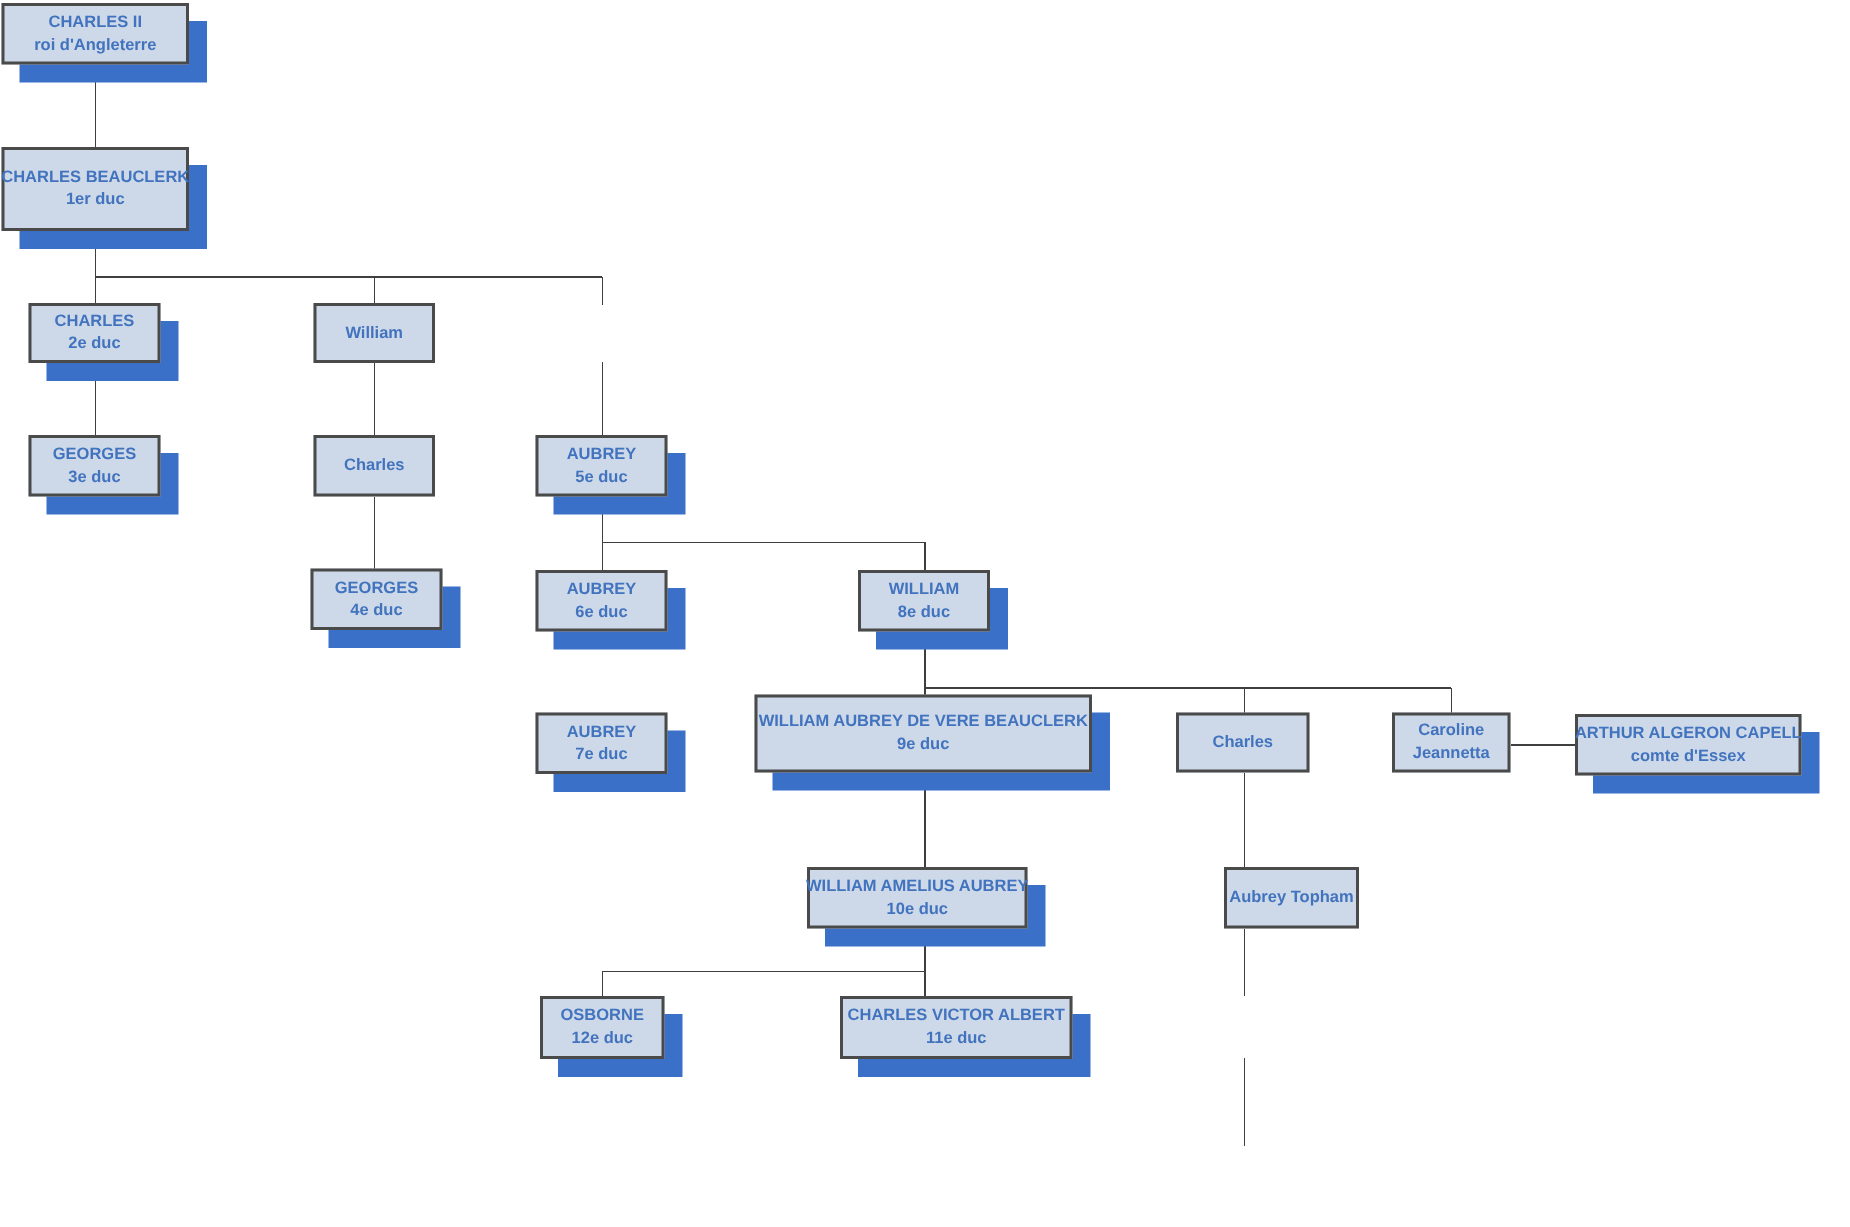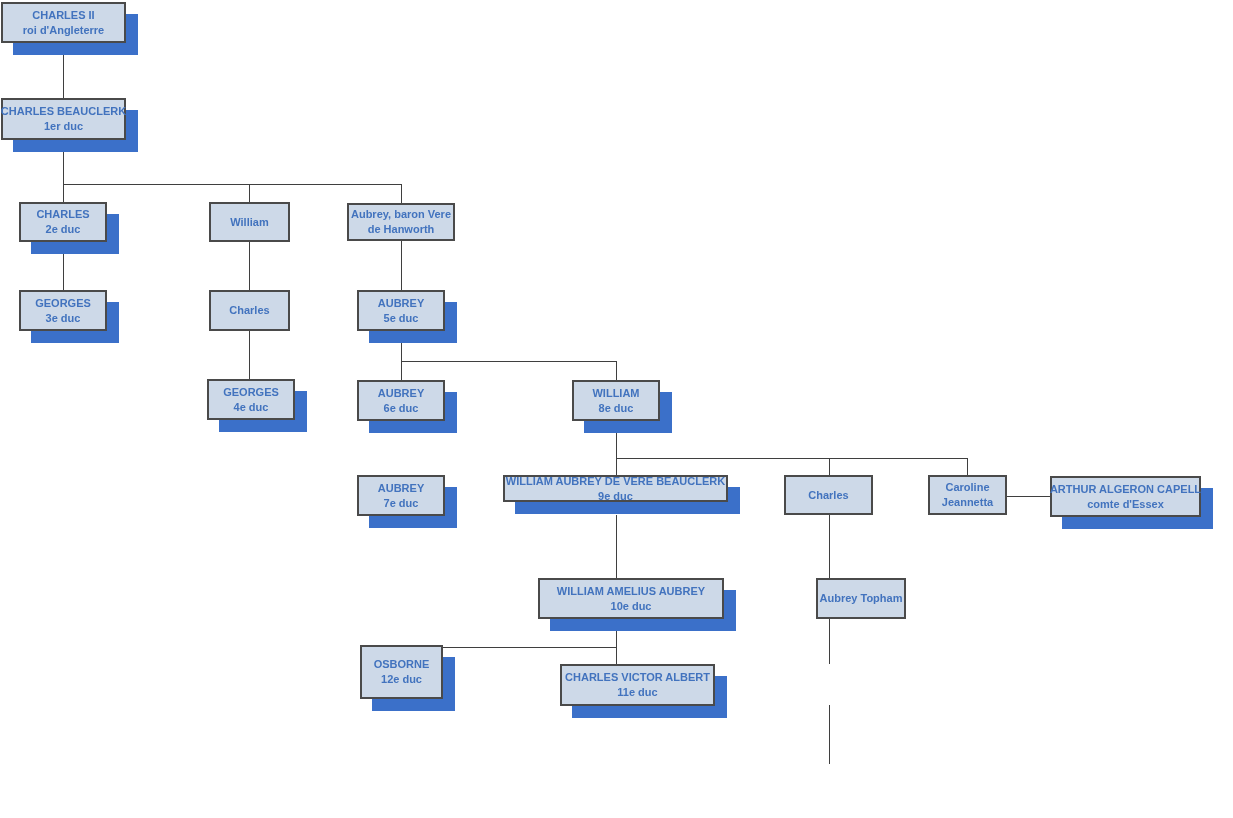--- a/index.html
+++ b/index.html
@@ -69,21 +69,21 @@
       M401.5 647.5 L401.5 664
       M829.5 619 L829.5 664
       M829.5 705 L829.5 764"></path>
   </svg>
 
   <div class="node shadow" style="left:1px;top:2px;width:125px;height:41px">
     <span>CHARLES II</span>
     <span>roi d'Angleterre</span>
   </div>
 
-  <div class="node shadow" style="left:1px;top:98px;width:125px;height:42px">
+  <div class="node shadow" style="left:1px;top:98px;width:125px;height:56px">
     <span>CHARLES BEAUCLERK</span>
     <span>1er duc</span>
   </div>
 
   <div class="node shadow" style="left:19px;top:202px;width:88px;height:40px">
     <span>CHARLES</span>
     <span>2e duc</span>
   </div>
 
   <div class="node shadow" style="left:19px;top:290px;width:88px;height:41px">
@@ -99,24 +99,20 @@
   <div class="node" style="left:209px;top:290px;width:81px;height:41px">
     <span>Charles</span>
     <span></span>
   </div>
 
   <div class="node shadow" style="left:207px;top:379px;width:88px;height:41px">
     <span>GEORGES</span>
     <span>4e duc</span>
   </div>
 
-  <div class="node" style="left:347px;top:203px;width:108px;height:38px">
-    <span>Aubrey, baron Vere</span>
-    <span>de Hanworth</span>
-  </div>
 
   <div class="node shadow" style="left:357px;top:290px;width:88px;height:41px">
     <span>AUBREY</span>
     <span>5e duc</span>
   </div>
 
   <div class="node shadow" style="left:357px;top:380px;width:88px;height:41px">
     <span>AUBREY</span>
     <span>6e duc</span>
   </div>
@@ -124,51 +120,51 @@
   <div class="node shadow" style="left:357px;top:475px;width:88px;height:41px">
     <span>AUBREY</span>
     <span>7e duc</span>
   </div>
 
   <div class="node shadow" style="left:572px;top:380px;width:88px;height:41px">
     <span>WILLIAM</span>
     <span>8e duc</span>
   </div>
 
-  <div class="node shadow" style="left:503px;top:475px;width:225px;height:27px">
+  <div class="node shadow" style="left:503px;top:463px;width:225px;height:52px">
     <span>WILLIAM AUBREY DE VERE BEAUCLERK</span>
     <span>9e duc</span>
   </div>
 
   <div class="node" style="left:784px;top:475px;width:89px;height:40px">
     <span>Charles</span>
     <span></span>
   </div>
 
   <div class="node" style="left:928px;top:475px;width:79px;height:40px">
     <span>Caroline</span>
     <span>Jeannetta</span>
   </div>
 
   <div class="node shadow" style="left:1050px;top:476px;width:151px;height:41px">
     <span>ARTHUR ALGERON CAPELL</span>
     <span>comte d'Essex</span>
   </div>
 
-  <div class="node shadow" style="left:538px;top:578px;width:186px;height:41px">
+  <div class="node shadow" style="left:538px;top:578px;width:147px;height:41px">
     <span>WILLIAM AMELIUS AUBREY</span>
     <span>10e duc</span>
   </div>
 
   <div class="node" style="left:816px;top:578px;width:90px;height:41px">
     <span>Aubrey Topham</span>
     <span></span>
   </div>
 
-  <div class="node shadow" style="left:360px;top:645px;width:83px;height:54px">
+  <div class="node shadow" style="left:360px;top:664px;width:83px;height:42px">
     <span>OSBORNE</span>
     <span>12e duc</span>
   </div>
 
   <div class="node shadow" style="left:560px;top:664px;width:155px;height:42px">
     <span>CHARLES VICTOR ALBERT</span>
     <span>11e duc</span>
   </div>
 
 

